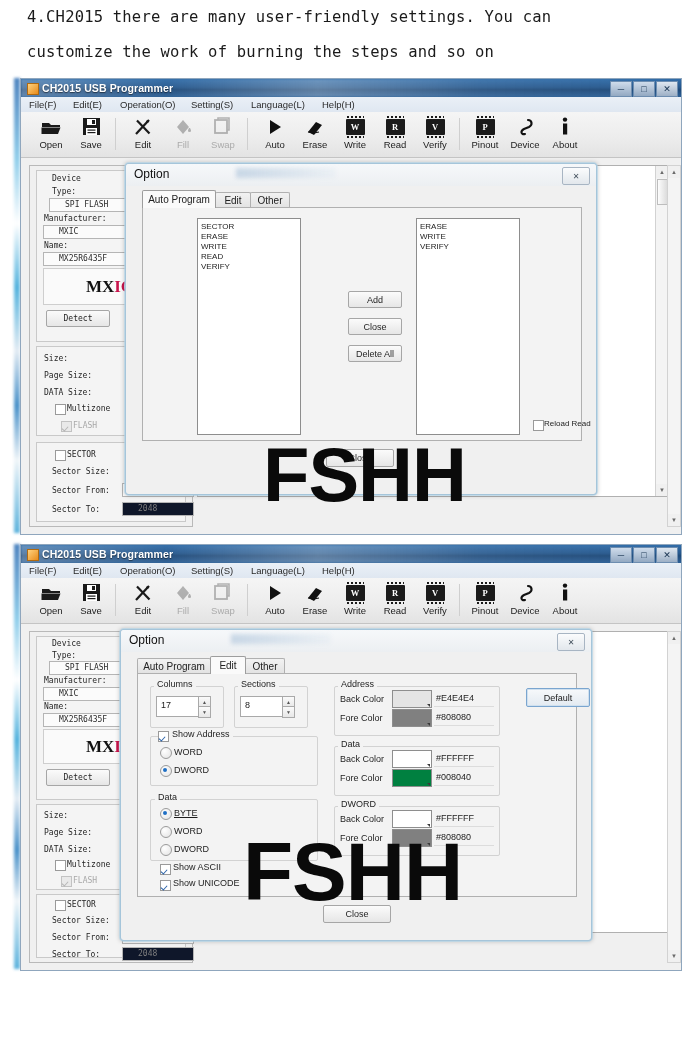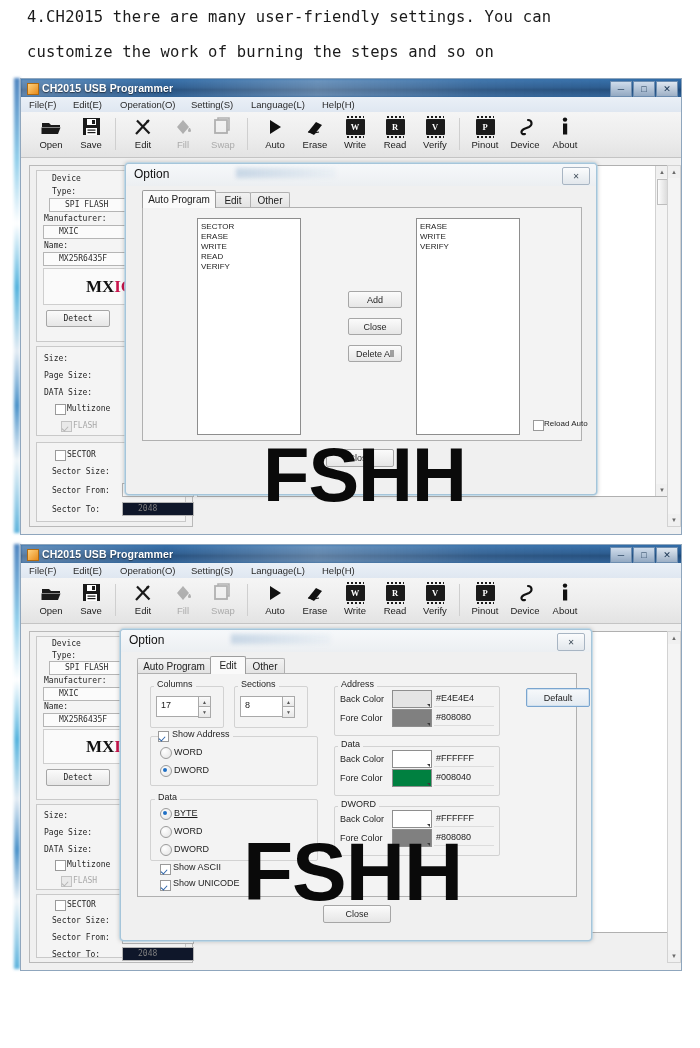--- a/index.html
+++ b/index.html
@@ -365,21 +365,21 @@
       </div>
       <div class="btn" style="left:205px;top:83px;width:52px;height:15px;">Add</div>
       <div class="btn" style="left:205px;top:110px;width:52px;height:15px;">Close</div>
       <div class="btn" style="left:205px;top:137px;width:52px;height:15px;">Delete All</div>
       <div class="lbox" style="left:273px;top:10px;width:102px;height:215px;">
         <div class="it" style="margin-top:3px;">ERASE</div>
         <div class="it">WRITE</div>
         <div class="it">VERIFY</div>
       </div>
       <div class="cb" style="left:390px;top:212px;"></div>
-      <div class="slab" style="left:401px;top:211px;font-size:8px;">Reload Auto</div>
+      <div class="slab" style="left:401px;top:211px;font-size:8px;">Reload Read</div>
     </div>
     <div class="btn" style="left:200px;top:285px;width:66px;height:16px;">Close</div>
   </div>
 
   <div class="wm" style="left:242px;top:352px;font-size:76px;">FSHH</div>
 </div>
 
 <div class="leftbleed" style="left:14px;top:544px;height:425px;"></div>
 <div class="win" style="left:20px;top:544px;width:660px;height:425px;">
   <div class="winbg"></div>

